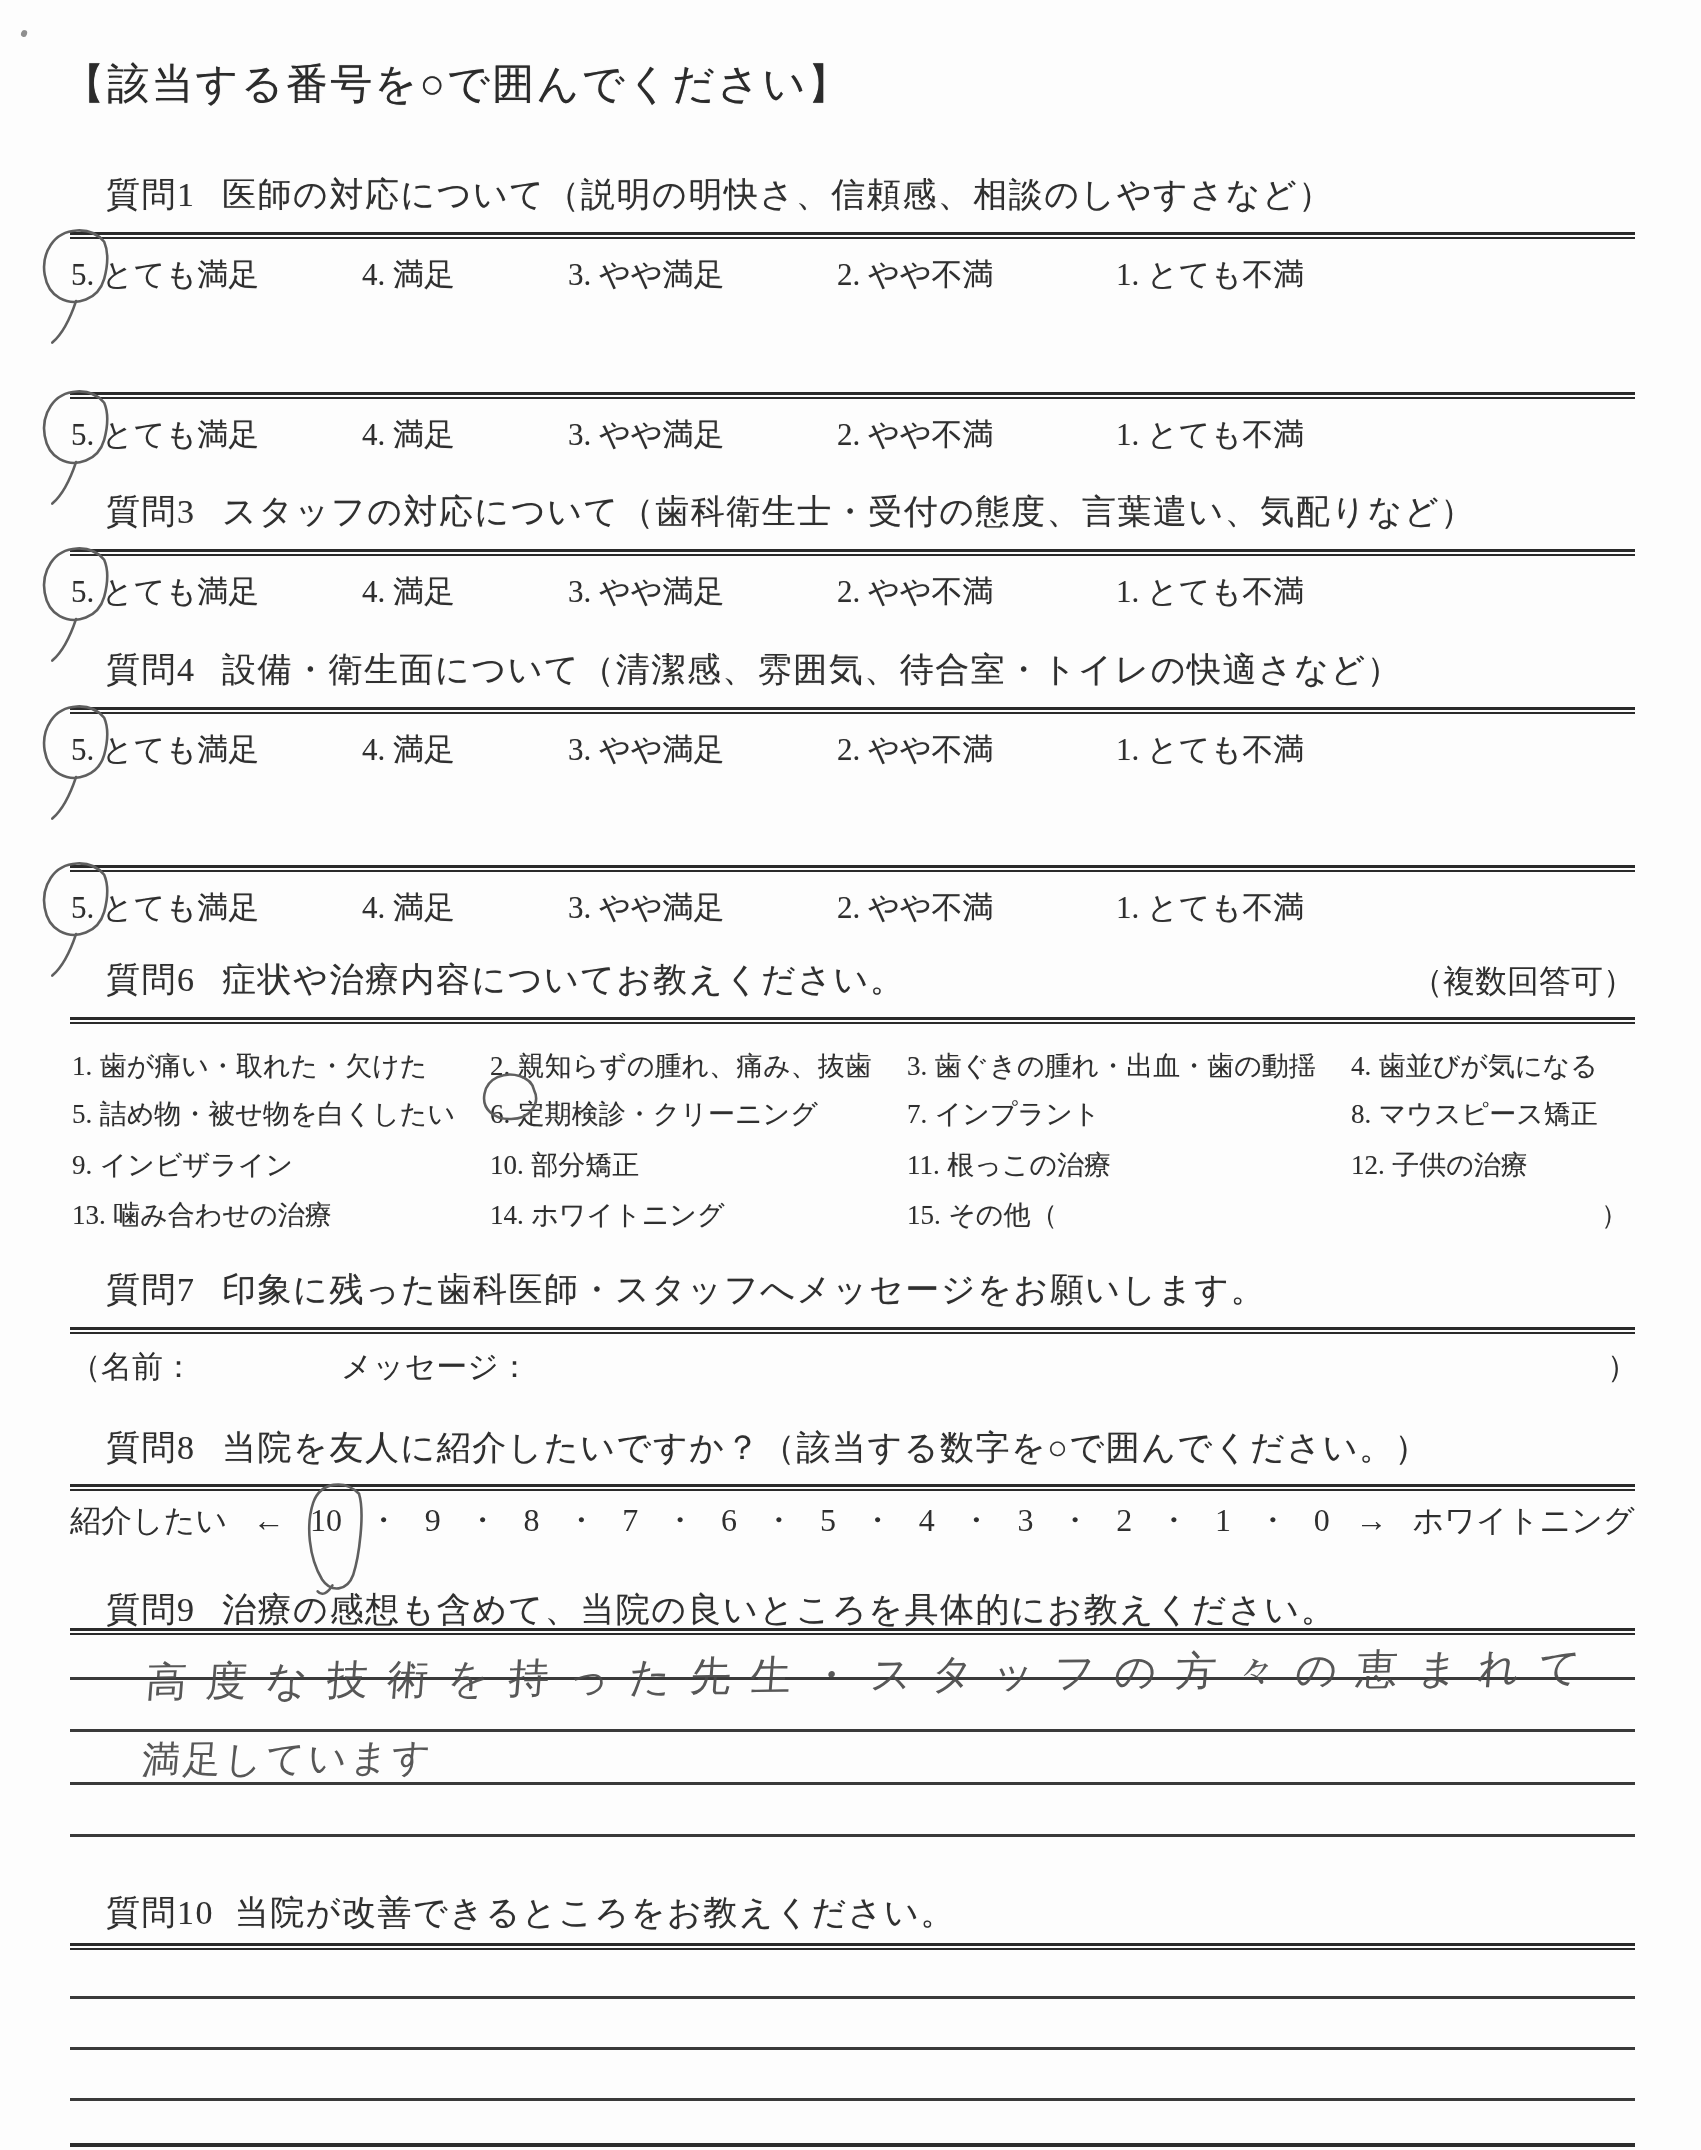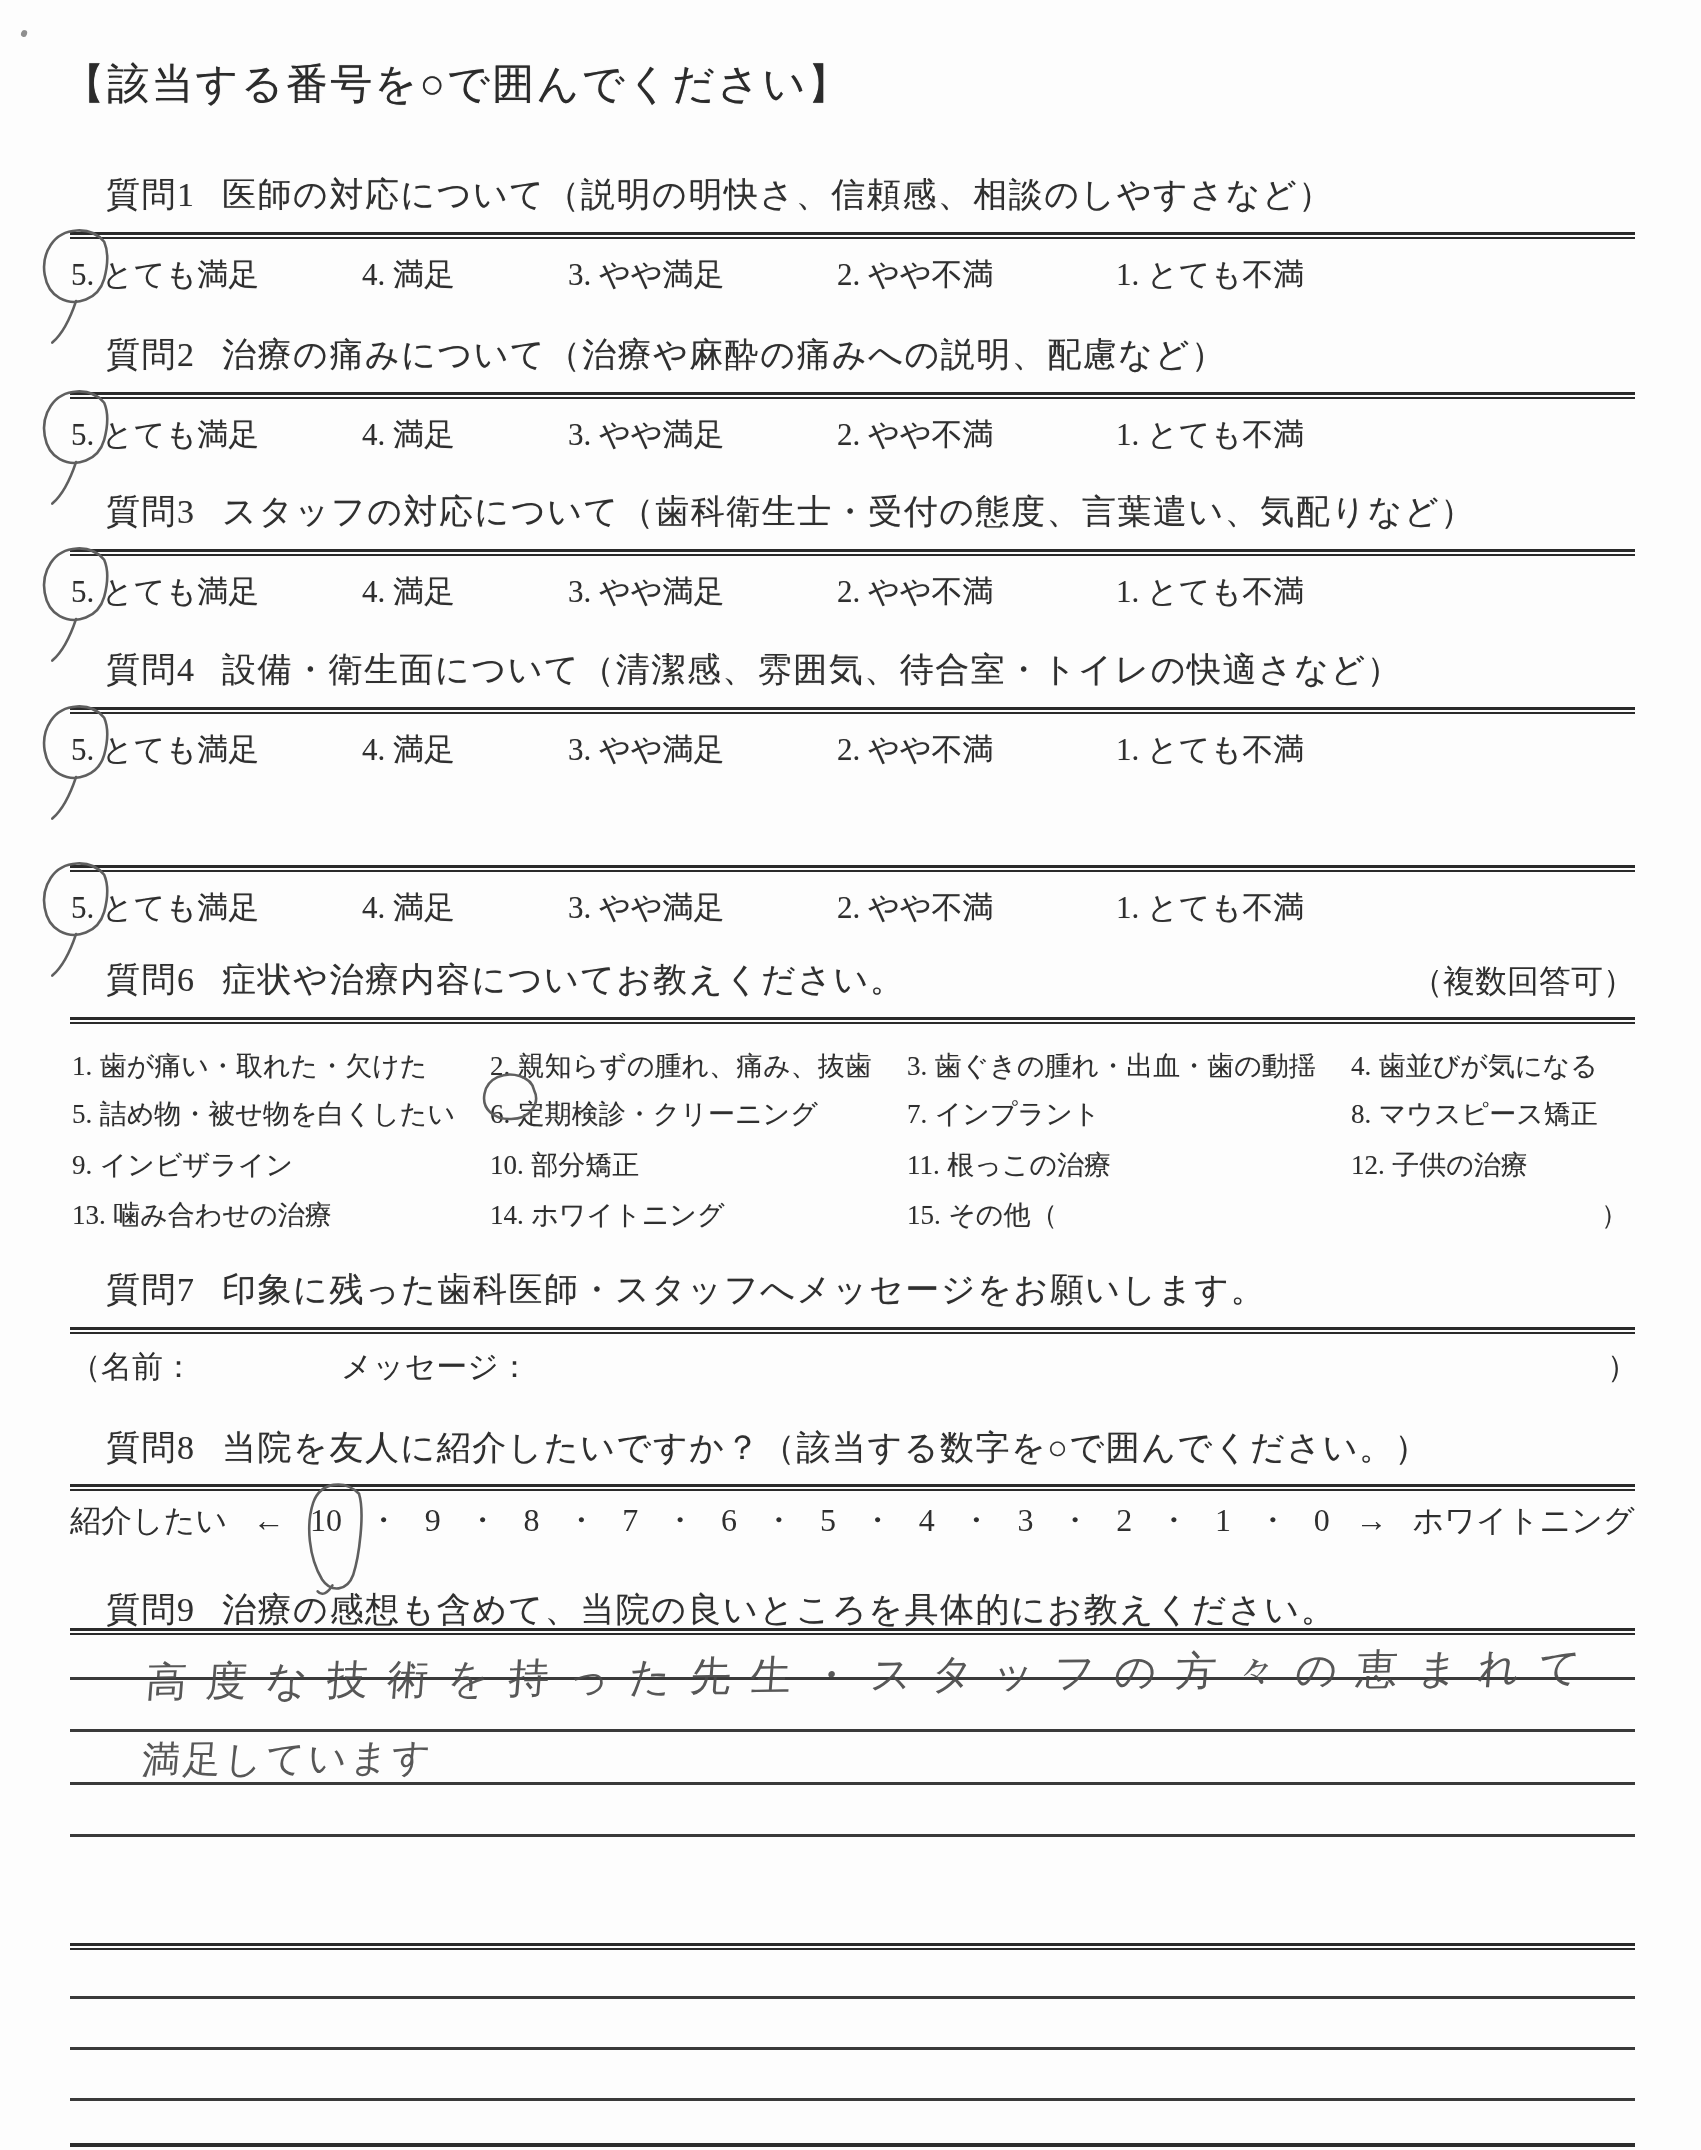--- a/index.html
+++ b/index.html
@@ -54,23 +54,20 @@
     <span class="o2">4. 満足</span>
     <span class="o3">3. やや満足</span>
     <span class="o4">2. やや不満</span>
     <span class="o5">1. とても不満</span>
   </div>
   <svg class="circle-mark" style="left:33px;top:221px" width="89" height="126" viewBox="0 0 120 170">
     <path d="M96,28 C78,6 40,8 24,32 C8,56 14,92 36,104 C58,116 88,106 96,78 C102,56 102,42 96,28"></path>
     <path d="M58,108 C50,132 40,152 26,164"></path>
   </svg>
 
-  <div class="qtitle" style="top:332px">
-    <span class="qlabel">質問2</span><span>治療の痛みについて（治療や麻酔の痛みへの説明、配慮など）</span>
-  </div>
   <div class="rule-heavy" style="top:392px"></div>
   <div class="opts" style="top:414px">
     <span class="o1">5. とても満足</span>
     <span class="o2">4. 満足</span>
     <span class="o3">3. やや満足</span>
     <span class="o4">2. やや不満</span>
     <span class="o5">1. とても不満</span>
   </div>
   <svg class="circle-mark" style="left:33px;top:382px" width="89" height="126" viewBox="0 0 120 170">
     <path d="M96,28 C78,6 40,8 24,32 C8,56 14,92 36,104 C58,116 88,106 96,78 C102,56 102,42 96,28"></path>
@@ -202,20 +199,23 @@
     <span class="qlabel">質問9</span><span>治療の感想も含めて、当院の良いところを具体的にお教えください。</span>
   </div>
   <div class="rule-heavy" style="top:1628px"></div>
   <div class="rule-light" style="top:1677px"></div>
   <div class="rule-light" style="top:1729px"></div>
   <div class="rule-light" style="top:1782px"></div>
   <div class="rule-light" style="top:1834px"></div>
   <div class="hw hw1">高度な技術を持った先生・スタッフの方々の恵まれて</div>
   <div class="hw hw2">満足しています</div>
 
+  <div class="qtitle" style="top:1890px">
+    <span class="qlabel" style="margin-right:20.7px">質問10</span><span>当院が改善できるところをお教えください。</span>
+  </div>
   <div class="rule-heavy" style="top:1943px"></div>
   <div class="rule-light" style="top:1996px"></div>
   <div class="rule-light" style="top:2047px"></div>
   <div class="rule-light" style="top:2098px"></div>
   <div class="rule-light rule-bottom" style="top:2143px"></div>
 
 </div>
 
 
 </body></html>

